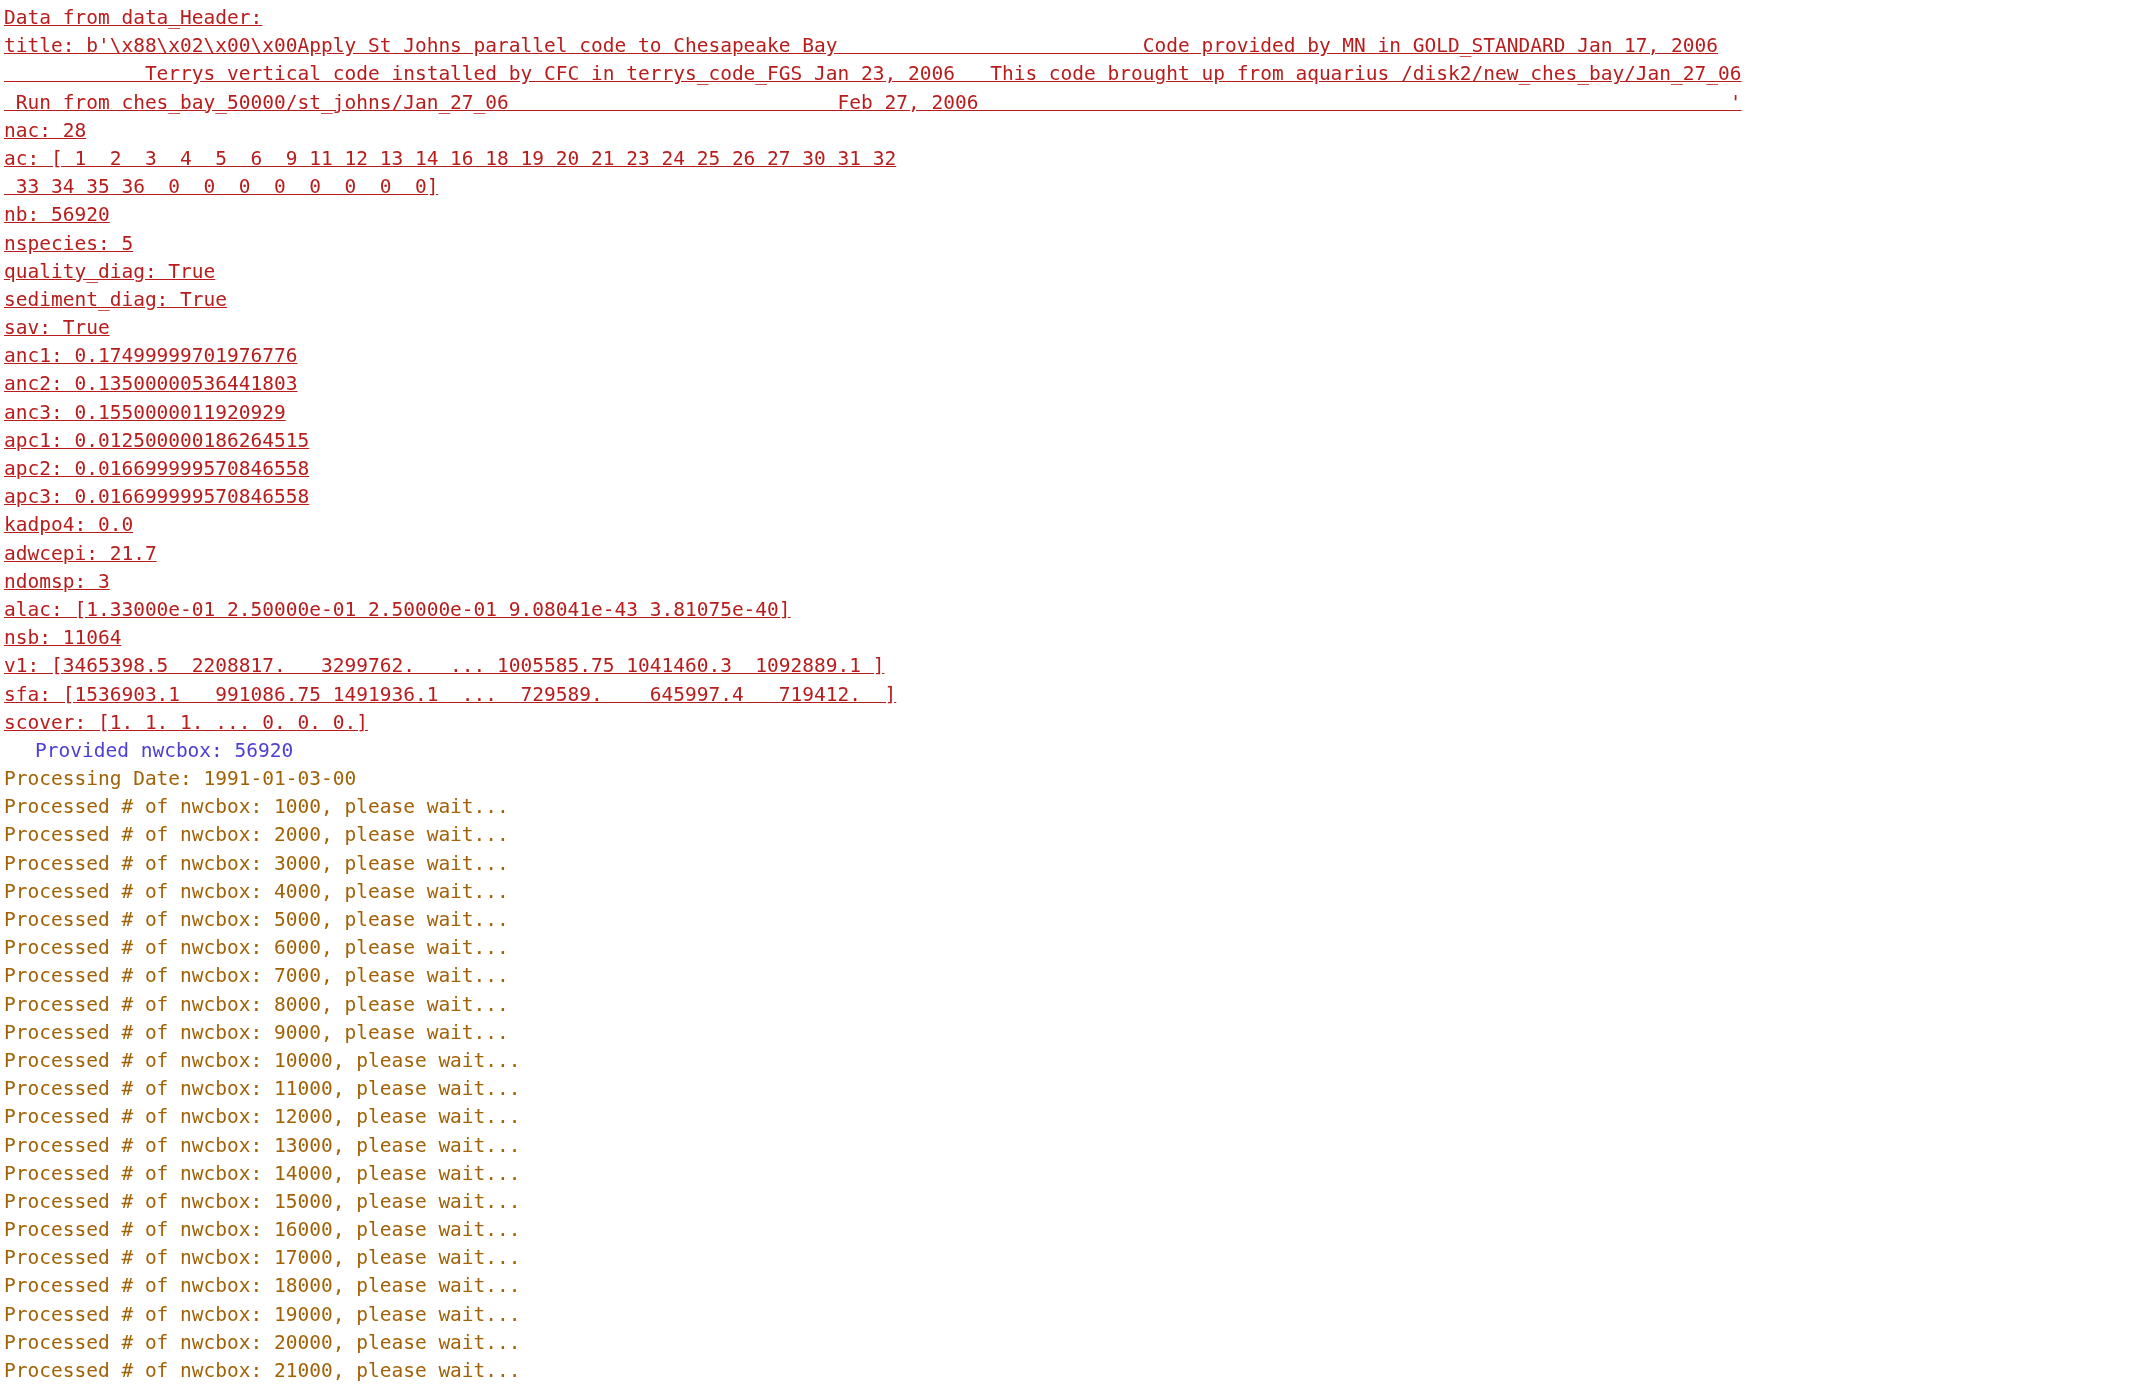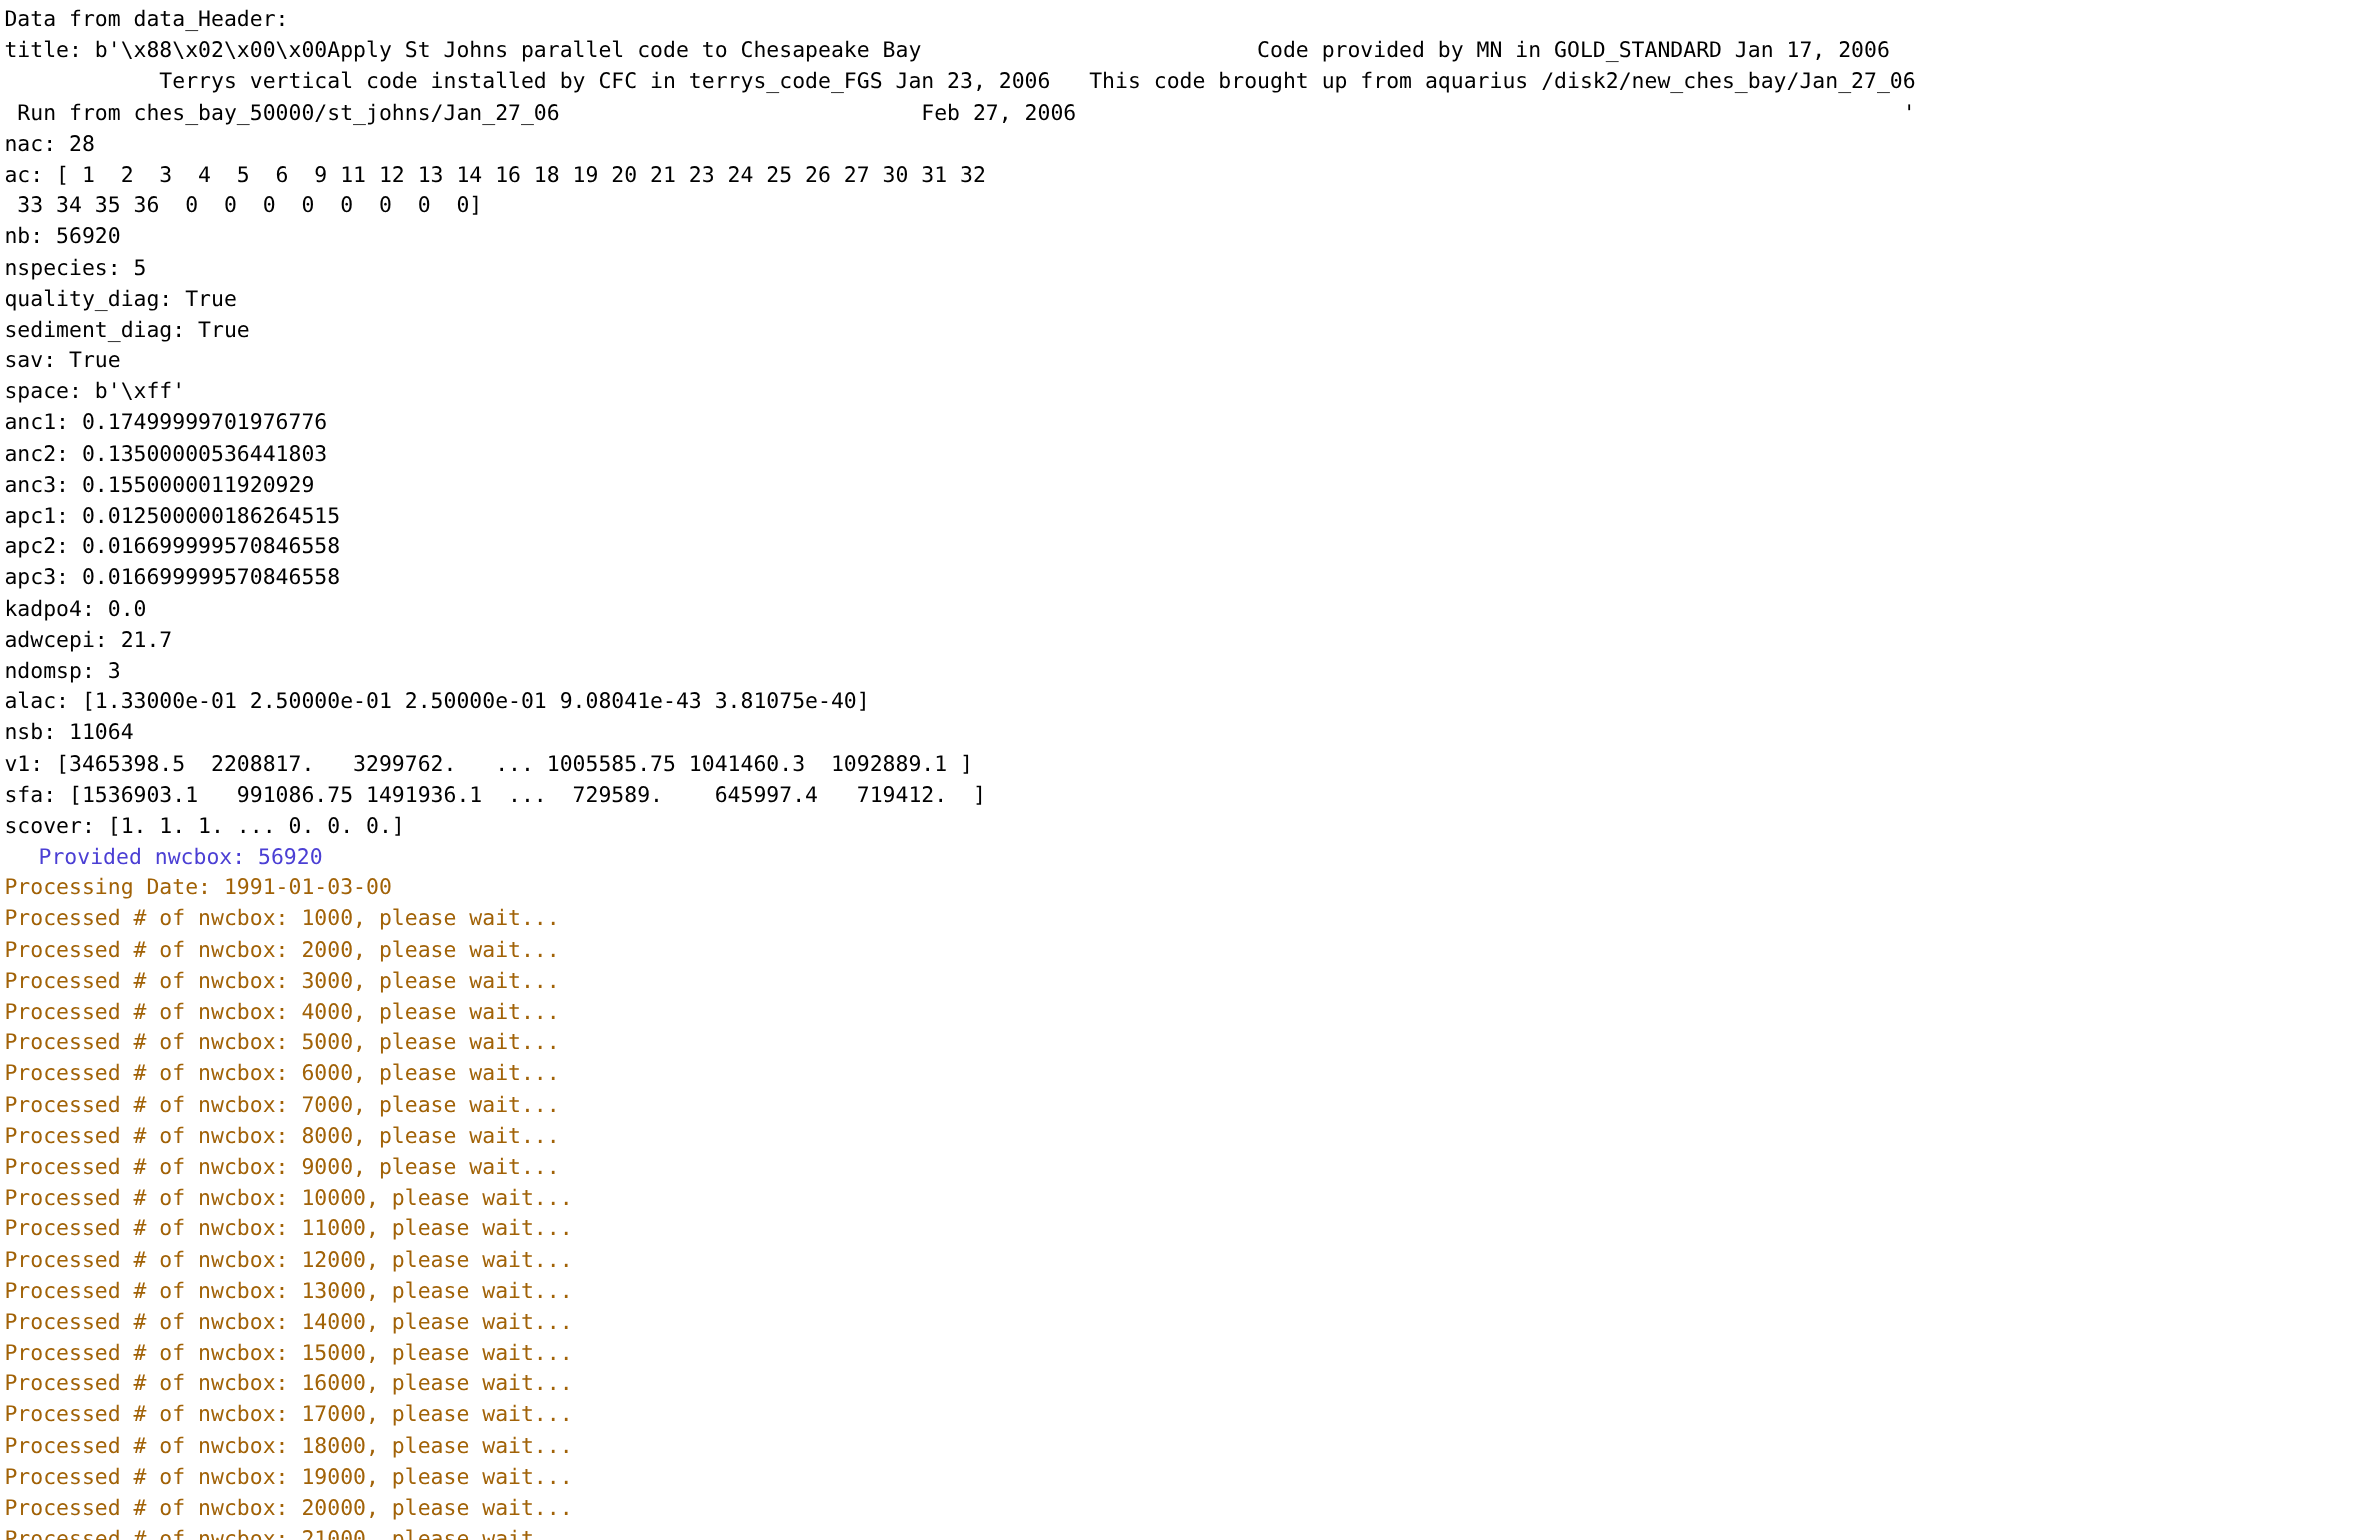--- a/index.html
+++ b/index.html
@@ -20,41 +20,40 @@
   }
   .line {
     display: block;
     white-space: pre;
     font-family: "DejaVu Sans Mono", "Liberation Mono", monospace;
     font-size: 19.5px;
     line-height: 28.2px;
     letter-spacing: 0px;
     height: 28.2px;
   }
-  .err    { color: #000000; }
+  .err    { color: #b91c1c; text-decoration: underline; }
   .info   { color: #4b3fd4; margin-left: 31px; }
   .out    { color: #a16207; }
 </style>
 </head>
 <body>
 
 <div id="console">
     <span class="line err">Data from data_Header:</span>
     <span class="line err">title: b'\x88\x02\x00\x00Apply St Johns parallel code to Chesapeake Bay                          Code provided by MN in GOLD_STANDARD Jan 17, 2006</span>
     <span class="line err">            Terrys vertical code installed by CFC in terrys_code_FGS Jan 23, 2006   This code brought up from aquarius /disk2/new_ches_bay/Jan_27_06</span>
     <span class="line err"> Run from ches_bay_50000/st_johns/Jan_27_06                            Feb 27, 2006                                                                '</span>
     <span class="line err">nac: 28</span>
     <span class="line err">ac: [ 1  2  3  4  5  6  9 11 12 13 14 16 18 19 20 21 23 24 25 26 27 30 31 32</span>
     <span class="line err"> 33 34 35 36  0  0  0  0  0  0  0  0]</span>
     <span class="line err">nb: 56920</span>
     <span class="line err">nspecies: 5</span>
     <span class="line err">quality_diag: True</span>
     <span class="line err">sediment_diag: True</span>
     <span class="line err">sav: True</span>
-    <span class="line err">space: b'\xff'</span>
     <span class="line err">anc1: 0.17499999701976776</span>
     <span class="line err">anc2: 0.13500000536441803</span>
     <span class="line err">anc3: 0.1550000011920929</span>
     <span class="line err">apc1: 0.012500000186264515</span>
     <span class="line err">apc2: 0.016699999570846558</span>
     <span class="line err">apc3: 0.016699999570846558</span>
     <span class="line err">kadpo4: 0.0</span>
     <span class="line err">adwcepi: 21.7</span>
     <span class="line err">ndomsp: 3</span>
     <span class="line err">alac: [1.33000e-01 2.50000e-01 2.50000e-01 9.08041e-43 3.81075e-40]</span>

